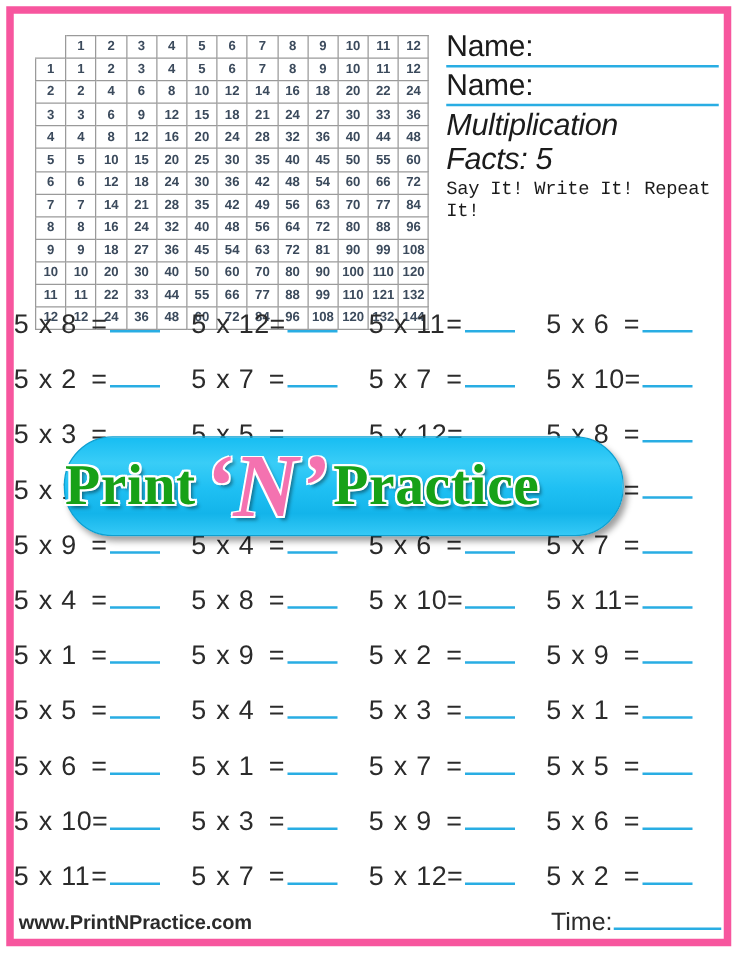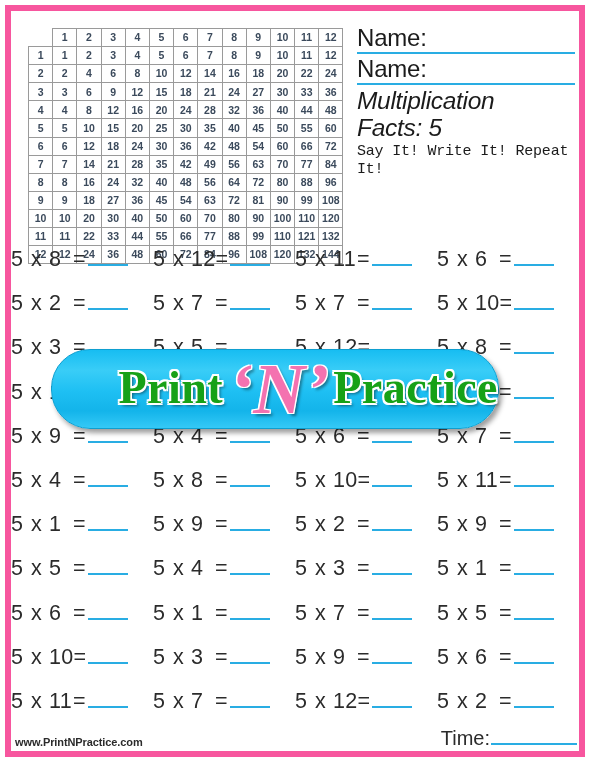--- a/index.html
+++ b/index.html
@@ -157,21 +157,21 @@
     width: 446px;
     height: 78px;
     border-radius: 39px;
     background: linear-gradient(180deg,
                 #17bdf2 0%, #39cdf7 26%,
                 #1fc0f3 52%, #13b4ea 78%, #35c9f6 100%);
     box-shadow: 3px 4px 5px rgba(0,0,0,0.38);
     border: 1px solid #0e9fd0;
     display: flex;
     align-items: center;
-    justify-content: flex-end;
+    justify-content: flex-start;
     overflow: visible;
   }
   .logo-inner {
     display: flex;
     align-items: center;
     justify-content: center;
     transform: translateY(-1px);
   }
   .logo-word {
     font-family: "Liberation Serif", serif;
@@ -214,21 +214,21 @@
     left: 0;
     bottom: 0;
     width: 568px;
     height: 24px;
   }
   .site {
     position: absolute;
     left: 4px;
     bottom: 3px;
     font-family: "Liberation Sans", sans-serif;
-    font-size: 11px;
+    font-size: 16px;
     font-weight: bold;
     color: #2b2b2b;
     letter-spacing: -0.1px;
   }
   .timebox {
     position: absolute;
     right: 2px;
     bottom: 1px;
     display: flex;
     align-items: baseline;

